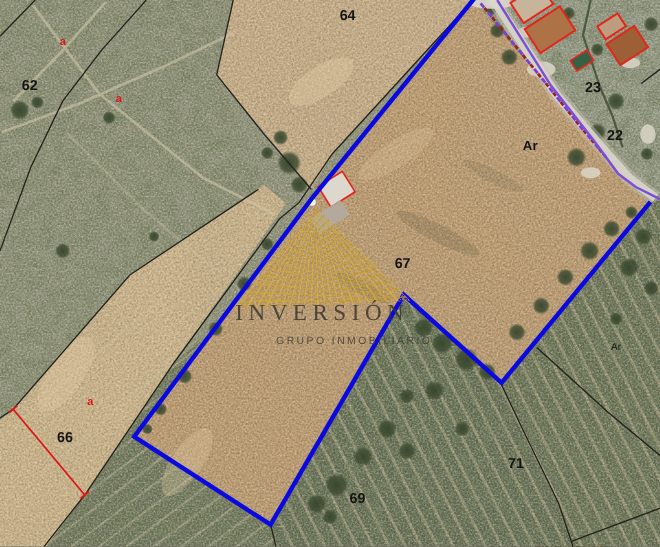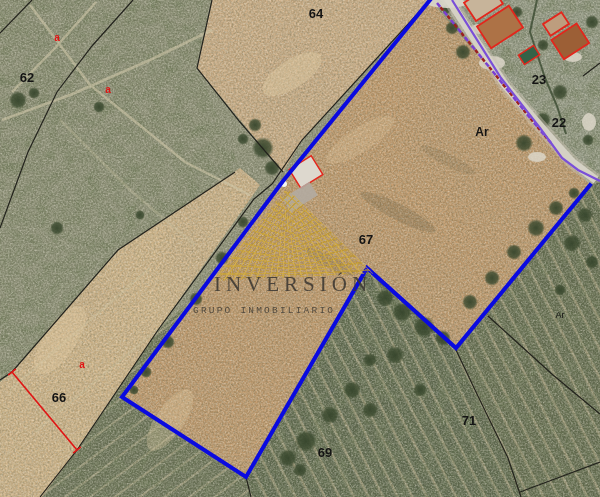--- a/index.html
+++ b/index.html
@@ -10,22 +10,22 @@
   #logo{position:absolute;left:213px;top:186px;width:160px;height:95px;opacity:.78;}
   .fan{position:absolute;inset:0;clip-path:polygon(46% 2%,100% 92%,0% 100%);}
   .fan-base{background:rgba(200,160,50,.12);}
   .fan1{background:repeating-conic-gradient(from 15deg at 2% 98%,rgba(190,150,40,.85) 0 .7deg,rgba(190,150,40,0) .7deg 3.1deg);}
   .fan2{background:repeating-conic-gradient(from 255deg at 98% 90%,rgba(205,165,45,.8) 0 .7deg,rgba(205,165,45,0) .7deg 3.4deg);}
   .fan3{background:repeating-conic-gradient(from 130deg at 46% 3%,rgba(220,180,60,.7) 0 .8deg,rgba(220,180,60,0) .8deg 4deg);}
   
   #wm-title{position:absolute;left:198px;top:272px;width:190px;text-align:center;
             font-family:"Liberation Serif",serif;font-size:21px;letter-spacing:5px;
             color:rgba(56,53,48,.85);white-space:nowrap;}
-  #wm-sub{position:absolute;left:193px;top:305px;width:200px;text-align:left;
-          font-family:Liberation Mono, monospace;font-size:9.5px;letter-spacing:2.2px;
+  #wm-sub{position:absolute;left:193px;top:305px;width:200px;text-align:right;
+          font-family:Liberation Sans, sans-serif;font-size:9.5px;letter-spacing:2.2px;
           color:rgba(64,60,54,.85);white-space:nowrap;}
 </style>
 </head>
 <body>
 
 <div id="stage">
 
 <svg id="map-svg" width="600" height="497" viewBox="0 0 600 497" xmlns="http://www.w3.org/2000/svg">
   <defs>
     <filter id="fDark" x="0" y="0" width="100%" height="100%">

